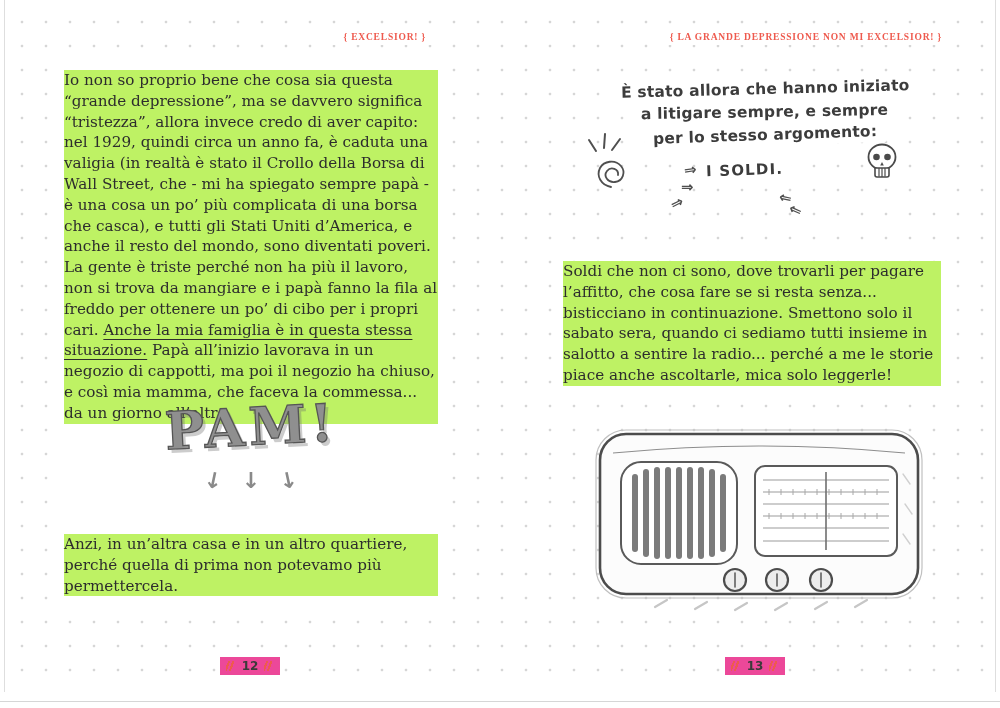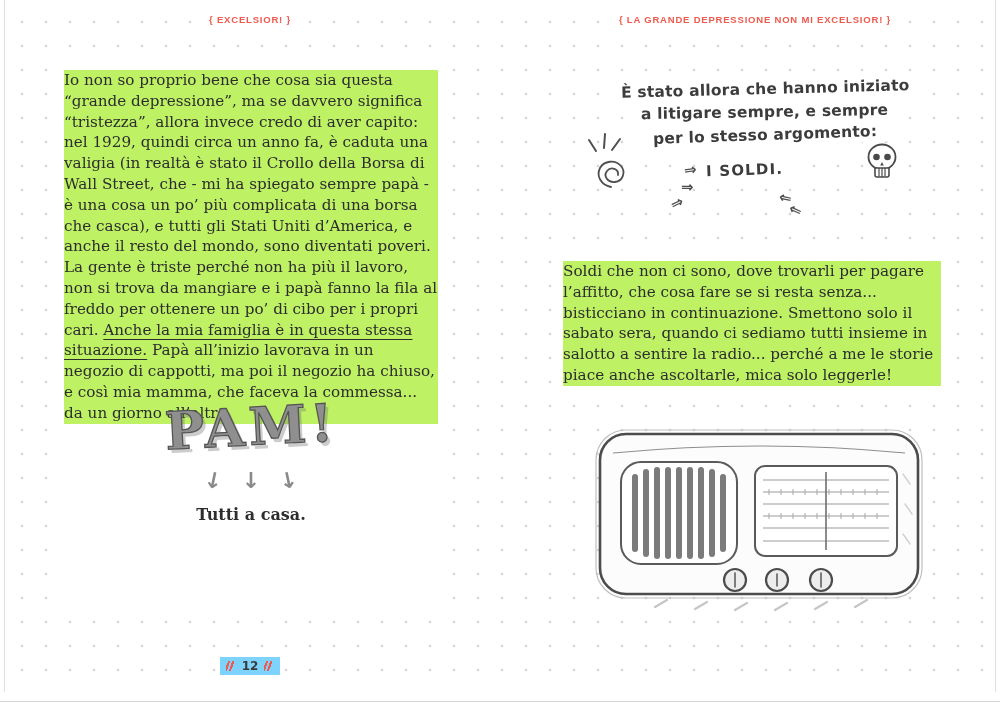--- a/index.html
+++ b/index.html
@@ -7,21 +7,21 @@
   body { font-family:"DejaVu Serif", serif; background:#ffffff; overflow:hidden; position:relative; color:#2d2d2d; }
 
   .spread { position:absolute; inset:0; background:#fff; }
   .dots { position:absolute; left:0; top:0; right:0; height:690px;
           background-image: radial-gradient(circle, #d6d6d6 1.5px, rgba(255,255,255,0) 1.6px);
           background-size: 24px 24px; background-position: 10px 10px; }
   .edge-left  { position:absolute; left:4px;  top:0; height:692px; width:1px; background:#dedede; }
   .edge-right { position:absolute; right:4px; top:0; height:692px; width:1px; background:#dedede; }
   .edge-bottom{ position:absolute; left:0; right:0; bottom:6px; height:1px; background:#d6d6d6; }
 
-  .header { position:absolute; top:9px; text-align:center; font-family:Liberation Sans, sans-serif; }
+  .header { position:absolute; top:26px; text-align:right; font-family:Liberation Serif, serif; }
   .header-left  { left:64px;  width:372px; }
   .header-right { left:558px; width:394px; }
   .header .chip { display:inline-block; background:#fff; padding:3px 10px; color:#ee5a4e;
                   font-weight:700; font-size:9.5px; letter-spacing:0.8px; white-space:nowrap; }
 
   .left-panel { position:absolute; left:60px; top:64px; width:382px; height:536px; background:#fff; }
 
   .para { position:absolute; background:#bef264; font-size:15.2px; line-height:20.8px; text-align:left; }
   .para-main { left:64px; top:70px; width:374px; }
   .underlined { text-decoration:underline; text-underline-offset:3.5px; text-decoration-thickness:1.2px; }
@@ -38,21 +38,21 @@
   .arrows-row .dn-3 { transform:rotate(-12deg); }
 
   .caption-row { position:absolute; left:64px; top:504px; width:374px; text-align:center; }
   .caption { display:inline-block; background:#fff; padding:1px 8px; font-weight:700; font-size:16px; }
 
   .para-closing { left:64px; top:534px; width:374px; }
 
   .pagenum { position:absolute; top:656px; text-align:center; font-family:"DejaVu Sans", sans-serif; }
   .pagenum-left  { left:64px;  width:372px; }
   .pagenum-right { left:558px; width:394px; }
-  .pagenum .chip { display:inline-flex; align-items:center; gap:6px; background:#7dd3fc; padding:2px 6px;
+  .pagenum .chip { display:inline-flex; align-items:center; gap:6px; background:#ec4899; padding:2px 6px;
                    font-weight:700; font-size:12px; color:#3a3a3a; }
   .deco { display:inline-block; width:10px; height:10px;
           background:linear-gradient(110deg, transparent 0 2px, #ee5a4e 2px 4px,
                      transparent 4px 6px, #ee5a4e 6px 8px, transparent 8px); }
 
   .note { position:absolute; left:598px; top:78px; width:334px; display:flex; flex-direction:column;
           align-items:center; font-family:"DejaVu Sans", sans-serif; font-weight:700; color:#3c3c3c; }
   .note-line { background:#fff; padding:2px 9px; font-size:15.5px; letter-spacing:0.2px; margin-bottom:1px; white-space:nowrap; }
   .note-line-1 { transform:rotate(-1.5deg); }
   .note-line-2 { transform:rotate(-1deg); }
@@ -95,24 +95,22 @@
   <div class="bang-row">
     <span class="bang">PAM!</span>
   </div>
 
   <div class="arrows-row">
     <span class="dn dn-1">↓</span>
     <span class="dn dn-2">↓</span>
     <span class="dn dn-3">↓</span>
   </div>
 
-  <div class="caption-row">
-    <span class="caption">Tutti a casa.</span>
-  </div>
-
+
+  <p class="para para-closing">Anzi, in un’altra casa e in un altro quartiere, perché quella di prima non potevamo più permettercela.</p>
 
   <div class="pagenum pagenum-left">
     <span class="chip">
       <span class="deco"></span>
       <span>12</span>
       <span class="deco"></span>
     </span>
   </div>
 
   <div class="header header-right">
@@ -222,13 +220,20 @@
         <line x1="194" y1="160" x2="194" y2="172"></line>
       <line x1="238" y1="159" x2="238" y2="173"></line>
     </g>
     <g stroke="#d0d0d0" stroke-width="1.4" stroke-linecap="round">
       <path d="M320 60 l7 10"></path>
         <path d="M322 90 l7 10"></path>
         <path d="M320 120 l7 10"></path>
     </g>
   </svg>
 
+  <div class="pagenum pagenum-right">
+    <span class="chip">
+      <span class="deco"></span>
+      <span>13</span>
+      <span class="deco"></span>
+    </span>
+  </div>
 </div>
 
 </body></html>

